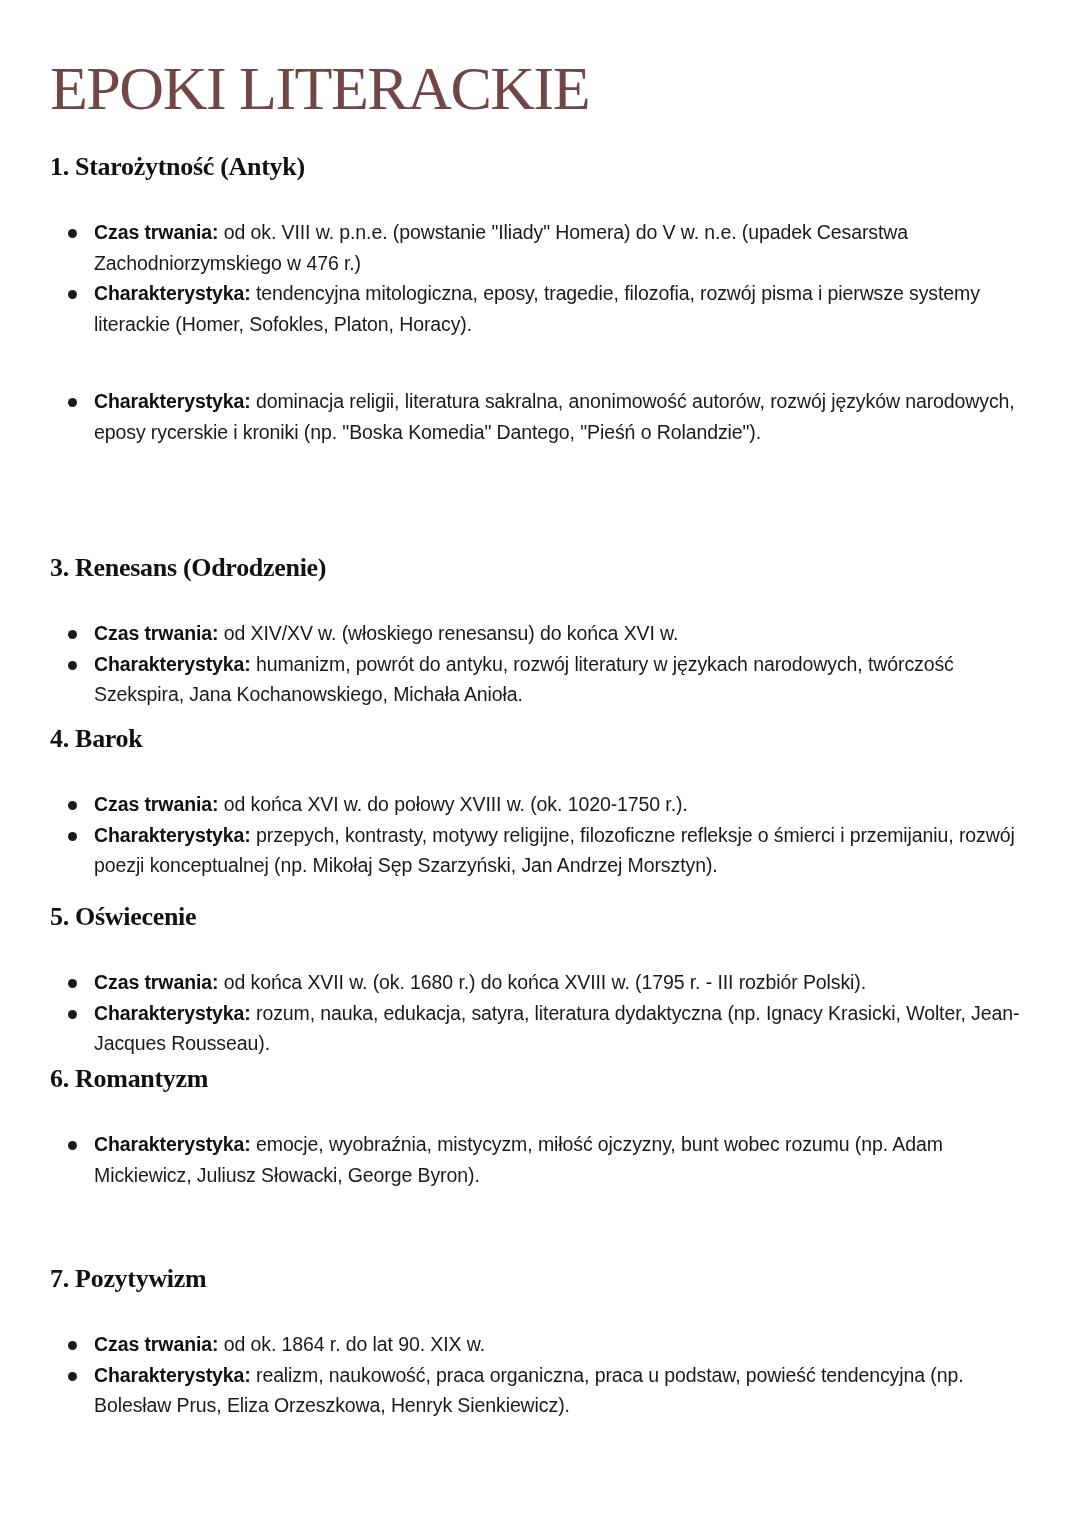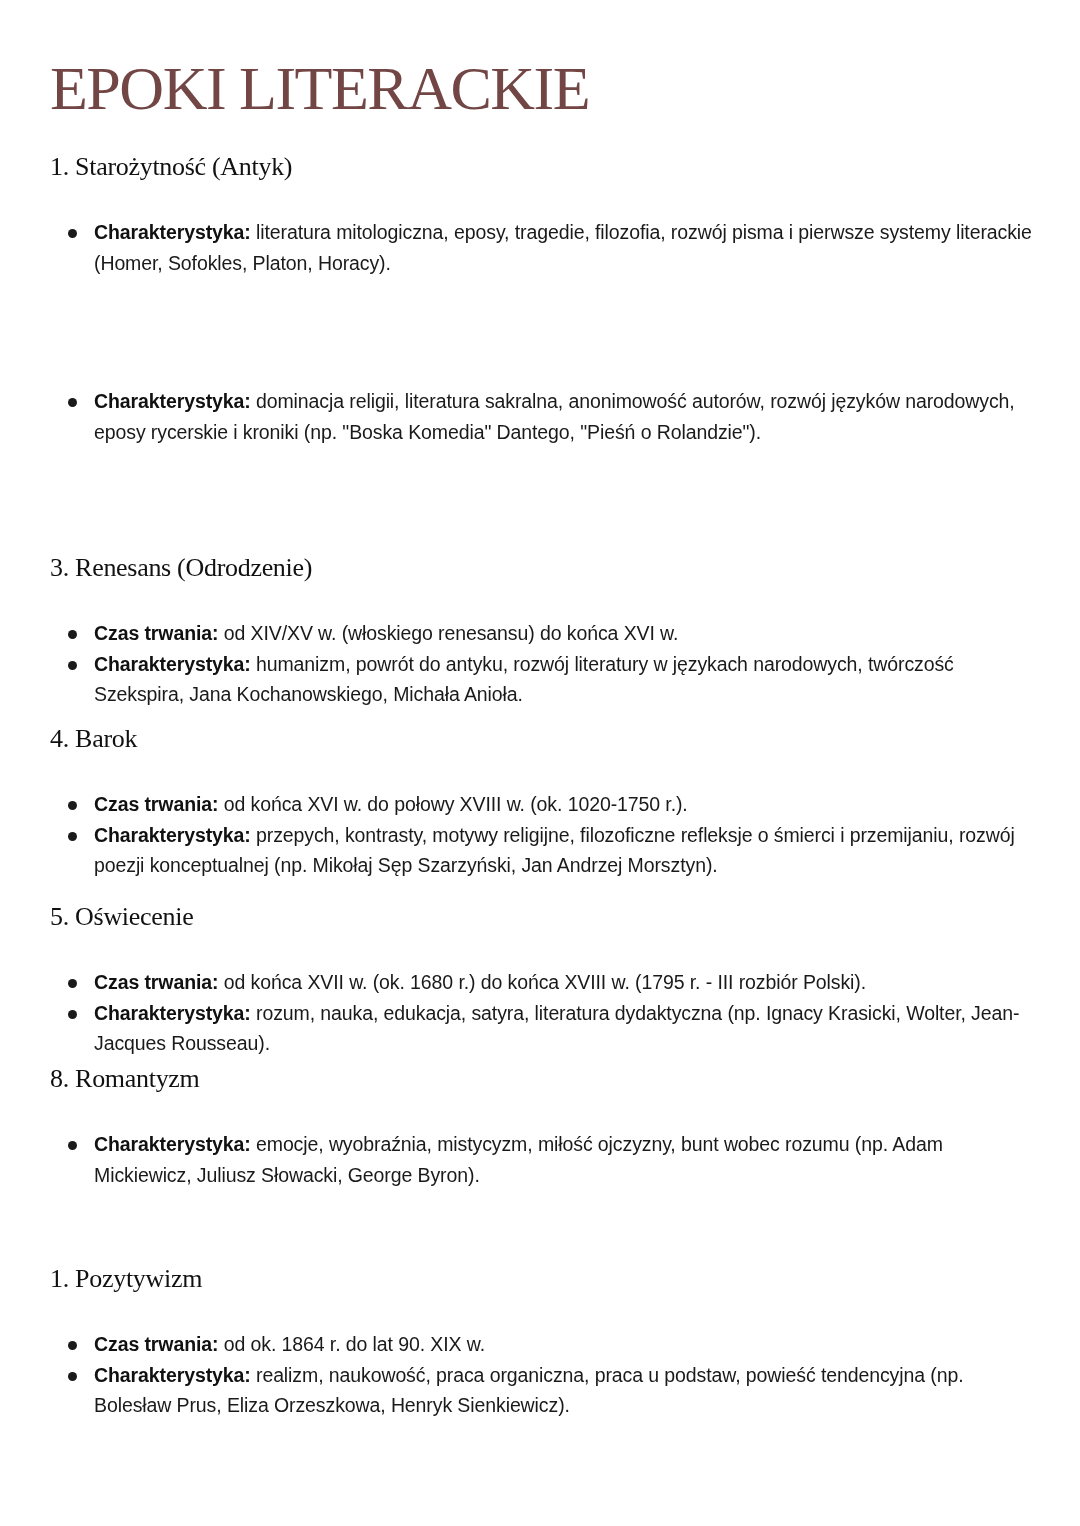--- a/index.html
+++ b/index.html
@@ -34,21 +34,21 @@
       white-space: nowrap;
     }
     .section {
       position: absolute;
       left: 50px;
       width: 990px;
     }
     .section-heading {
       margin: 0;
       font-family: "Liberation Serif", "DejaVu Serif", serif;
-      font-weight: normal;
+      font-weight: bold;
       font-size: 26px;
       line-height: 32px;
       color: #111111;
       letter-spacing: -0.3px;
       white-space: nowrap;
     }
     .bullets {
       list-style: none;
       margin: 0;
       padding: 0;
@@ -82,21 +82,25 @@
 
 <div class="page">
 
   <h1 class="doc-title">EPOKI LITERACKIE</h1>
 
   <div class="section" style="top:151px;">
     <h2 class="section-heading">1. Starożytność (Antyk)</h2>
     <ul class="bullets">
       <li class="bullet">
         <span class="bullet-dot"></span>
-        <span class="bullet-label">Charakterystyka:</span><span> literatura mitologiczna, eposy, tragedie, filozofia, rozwój pisma i pierwsze systemy literackie (Homer, Sofokles, Platon, Horacy).</span>
+        <span class="bullet-label">Czas trwania:</span><span> od ok. VIII w. p.n.e. (powstanie "Iliady" Homera) do V w. n.e. (upadek Cesarstwa Zachodniorzymskiego w 476 r.)</span>
+      </li>
+      <li class="bullet">
+        <span class="bullet-dot"></span>
+        <span class="bullet-label">Charakterystyka:</span><span> tendencyjna mitologiczna, eposy, tragedie, filozofia, rozwój pisma i pierwsze systemy literackie (Homer, Sofokles, Platon, Horacy).</span>
       </li>
     </ul>
   </div>
 
   <div class="section" style="top:352px;">
     <ul class="bullets">
       <li class="bullet">
         <span class="bullet-dot"></span>
         <span class="bullet-label">Charakterystyka:</span><span> dominacja religii, literatura sakralna, anonimowość autorów, rozwój języków narodowych, eposy rycerskie i kroniki (np. "Boska Komedia" Dantego, "Pieśń o Rolandzie").</span>
       </li>
@@ -139,31 +143,31 @@
         <span class="bullet-label">Czas trwania:</span><span> od końca XVII w. (ok. 1680 r.) do końca XVIII w. (1795 r. - III rozbiór Polski).</span>
       </li>
       <li class="bullet">
         <span class="bullet-dot"></span>
         <span class="bullet-label">Charakterystyka:</span><span> rozum, nauka, edukacja, satyra, literatura dydaktyczna (np. Ignacy Krasicki, Wolter, Jean-Jacques Rousseau).</span>
       </li>
     </ul>
   </div>
 
   <div class="section" style="top:1063px;">
-    <h2 class="section-heading">8. Romantyzm</h2>
+    <h2 class="section-heading">6. Romantyzm</h2>
     <ul class="bullets">
       <li class="bullet">
         <span class="bullet-dot"></span>
         <span class="bullet-label">Charakterystyka:</span><span> emocje, wyobraźnia, mistycyzm, miłość ojczyzny, bunt wobec rozumu (np. Adam Mickiewicz, Juliusz Słowacki, George Byron).</span>
       </li>
     </ul>
   </div>
 
   <div class="section" style="top:1263px;">
-    <h2 class="section-heading">1. Pozytywizm</h2>
+    <h2 class="section-heading">7. Pozytywizm</h2>
     <ul class="bullets">
       <li class="bullet">
         <span class="bullet-dot"></span>
         <span class="bullet-label">Czas trwania:</span><span> od ok. 1864 r. do lat 90. XIX w.</span>
       </li>
       <li class="bullet">
         <span class="bullet-dot"></span>
         <span class="bullet-label">Charakterystyka:</span><span> realizm, naukowość, praca organiczna, praca u podstaw, powieść tendencyjna (np. Bolesław Prus, Eliza Orzeszkowa, Henryk Sienkiewicz).</span>
       </li>
     </ul>

